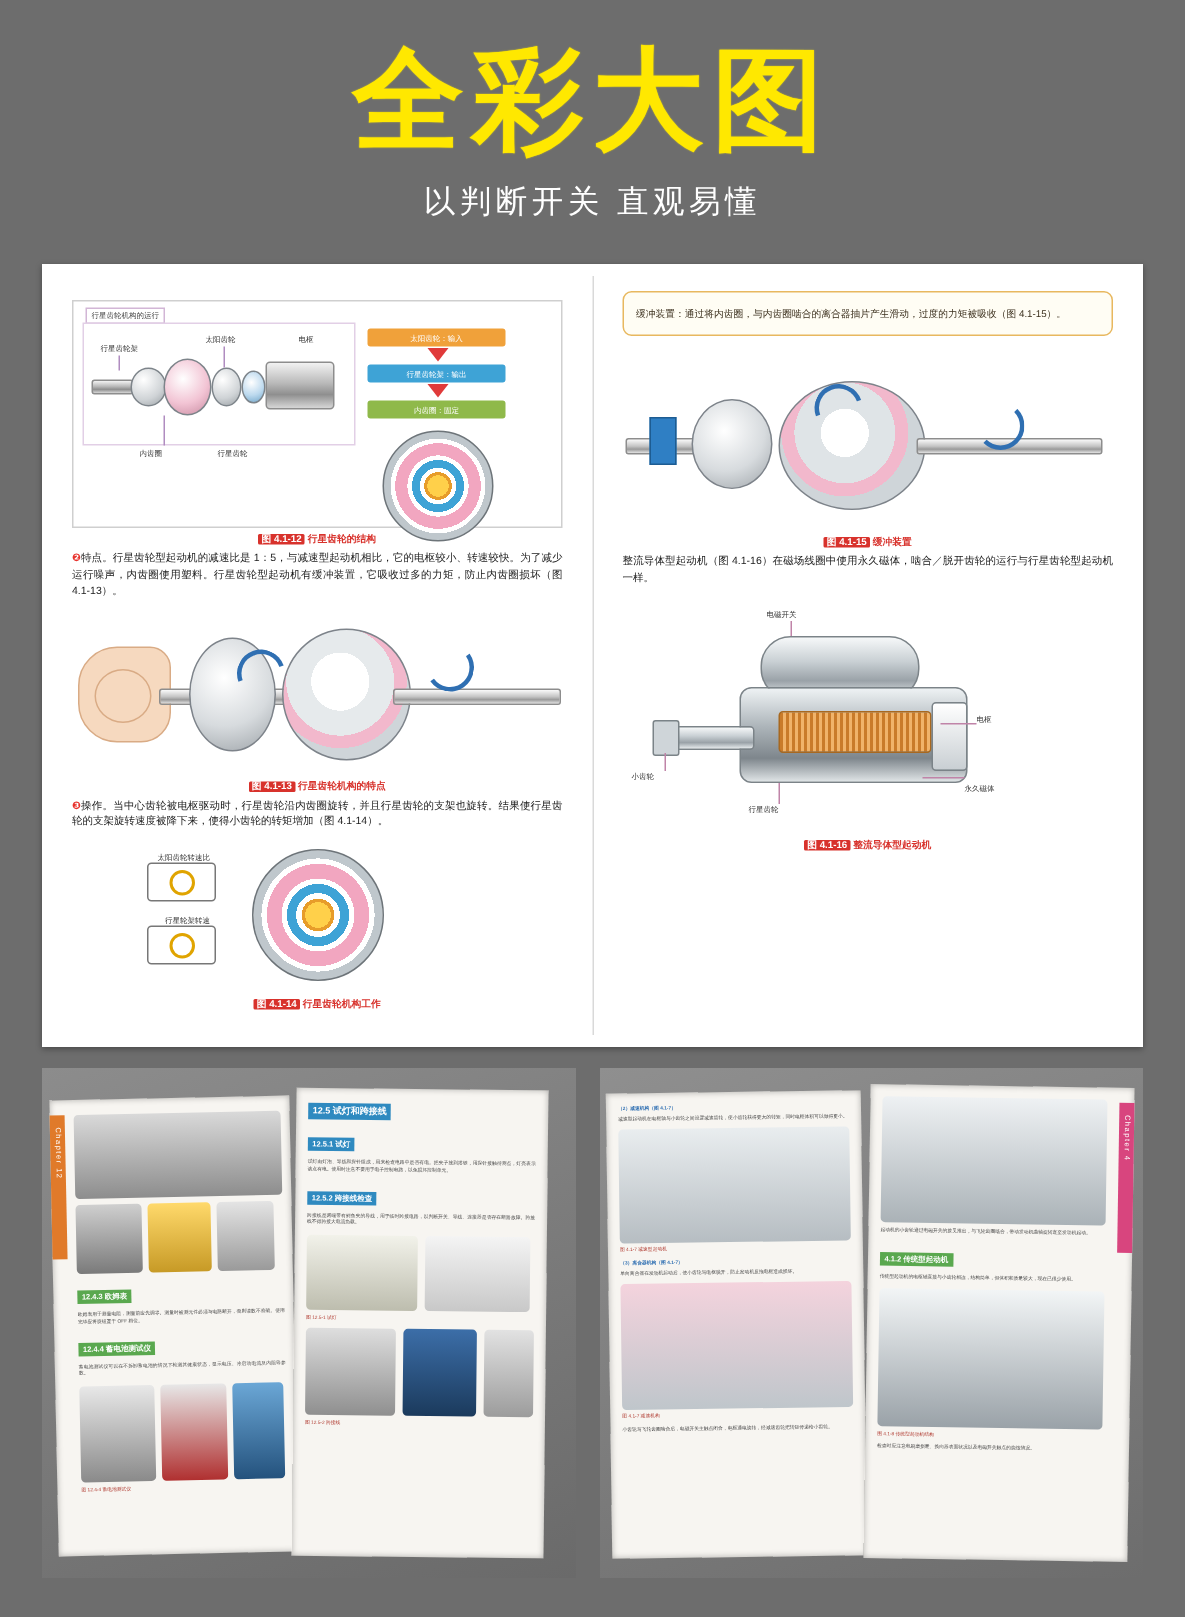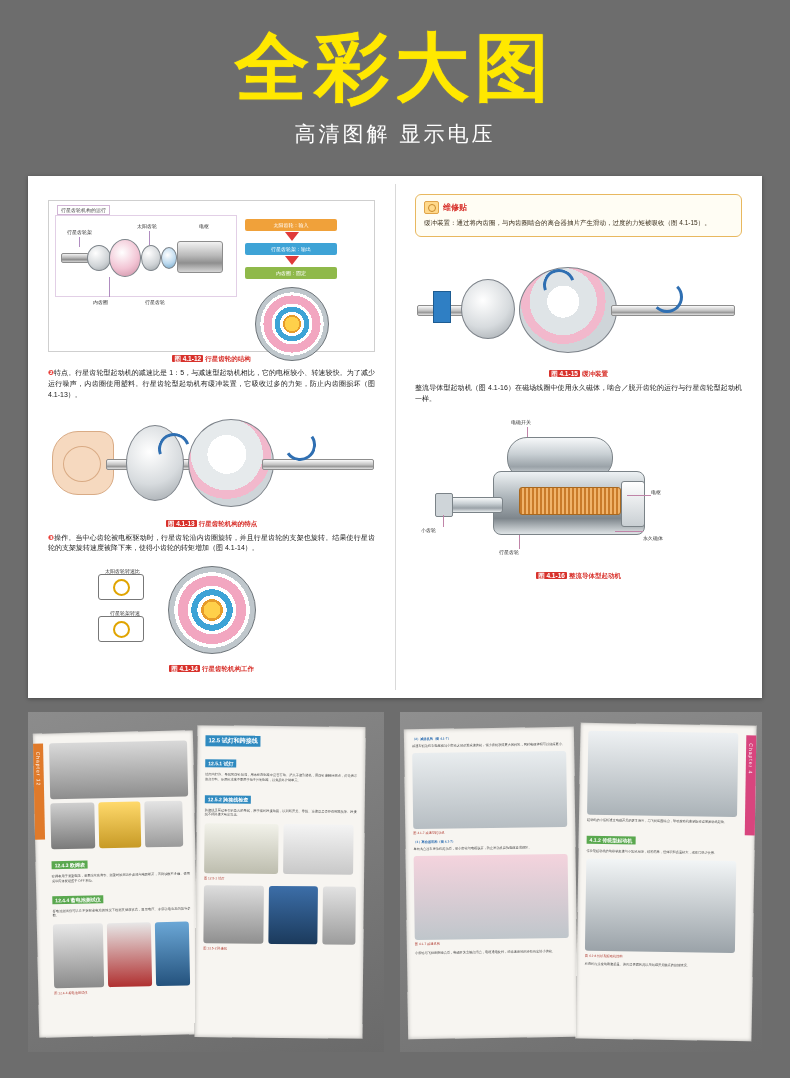--- a/index.html
+++ b/index.html
@@ -161,21 +161,21 @@
     position:absolute;writing-mode:vertical-rl;font-size:5px;color:#fff;letter-spacing:1px;
     background:#e07a2a;padding:8px 2px;
   }
   .ph-img{position:absolute;border-radius:2px;}
 </style>
 </head>
 <body>
 
 <div class="hero">
   <div class="hero-title">全彩大图</div>
-  <div class="hero-sub">高清图解 显示电压</div>
+  <div class="hero-sub">以判断开关 直观易懂</div>
 </div>
 
 <div class="spread">
   <div class="spread-inner">
     <div class="gutter"></div>
 
     <div class="page left">
 
       <div class="diagbox">
 
@@ -256,24 +256,20 @@
         </div>
       </div>
       <div class="cap">
         <span class="num">图 4.1-14</span><span>行星齿轮机构工作</span>
       </div>
     </div>
 
     <div class="page right">
 
       <div class="tipbox">
-        <div class="tiphead">
-          <span class="tipicon"></span>
-          <span>维修贴</span>
-        </div>
         <div class="tiptext">缓冲装置：通过将内齿圈，与内齿圈啮合的离合器抽片产生滑动，过度的力矩被吸收（图 4.1-15）。</div>
       </div>
 
       <div style="position:relative;height:120px;margin-top:10px;">
         <div class="shaftlong" style="left:2px;top:58px;width:60px;"></div>
         <div style="position:absolute;left:18px;top:44px;width:16px;height:30px;background:#2f7fc4;border:1px solid #1d5c92;"></div>
         <div class="drum" style="left:46px;top:32px;width:52px;height:58px;"></div>
         <div class="drum" style="left:104px;top:20px;width:96px;height:84px;
              background:radial-gradient(circle at 45% 40%,#fff 0 22%,#dfe4e7 22% 46%,#f2b8cc 46% 58%,#cfd5d9 58% 82%,#99a0a5 82% 100%);"></div>
         <div class="shaftlong" style="left:196px;top:58px;width:122px;"></div>

